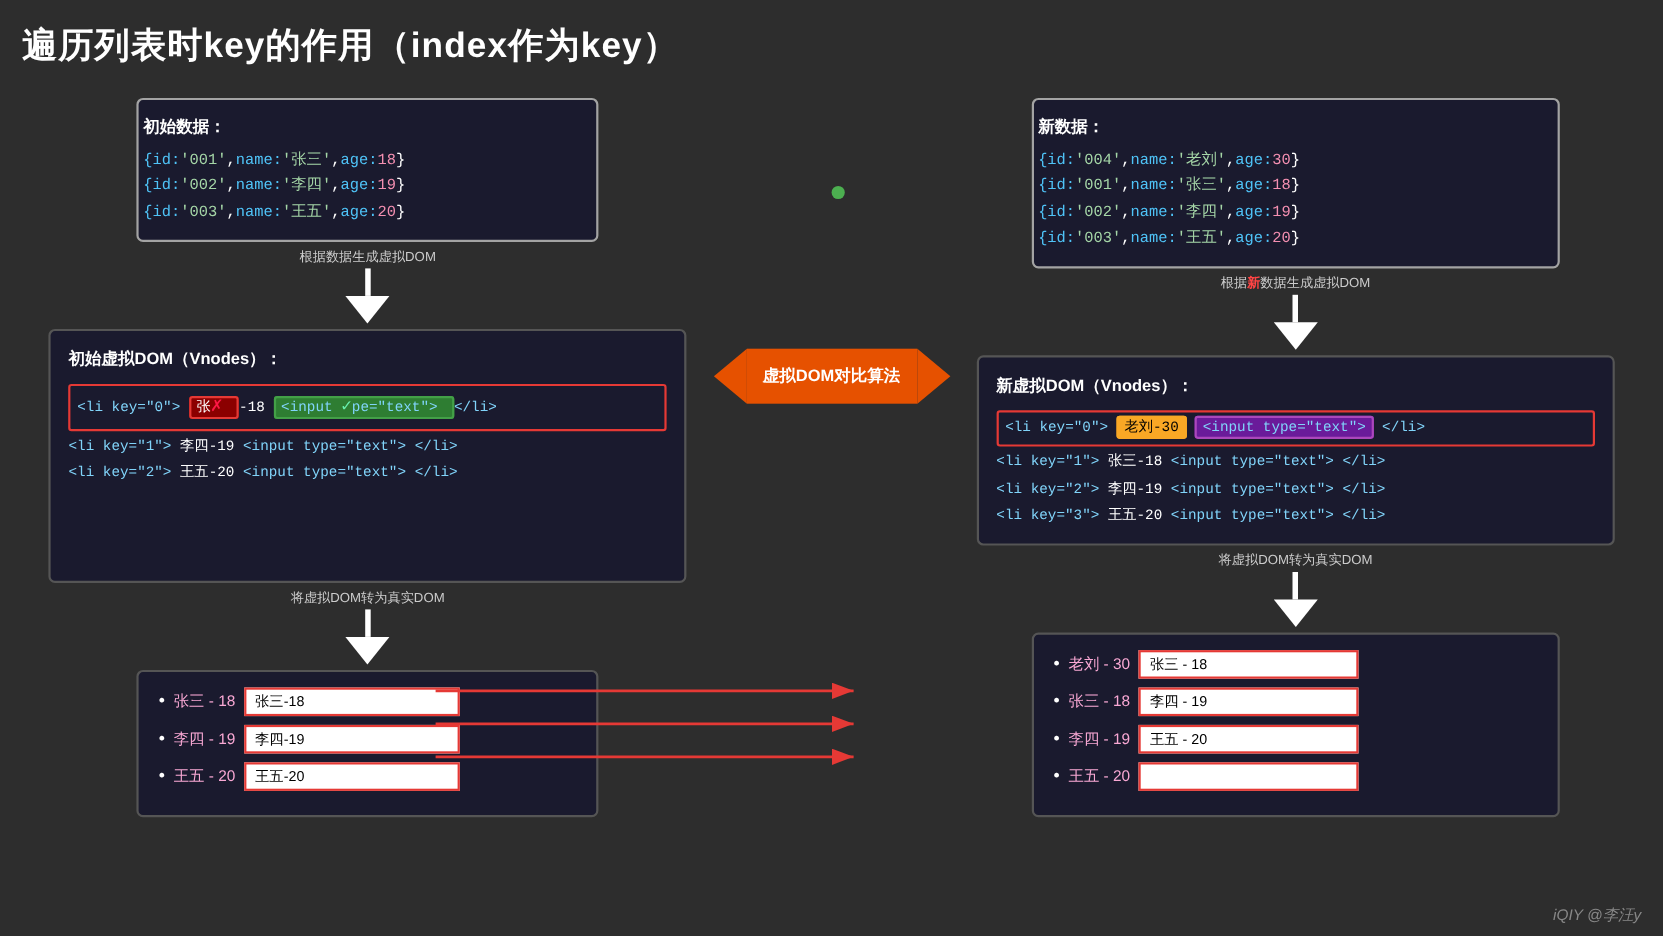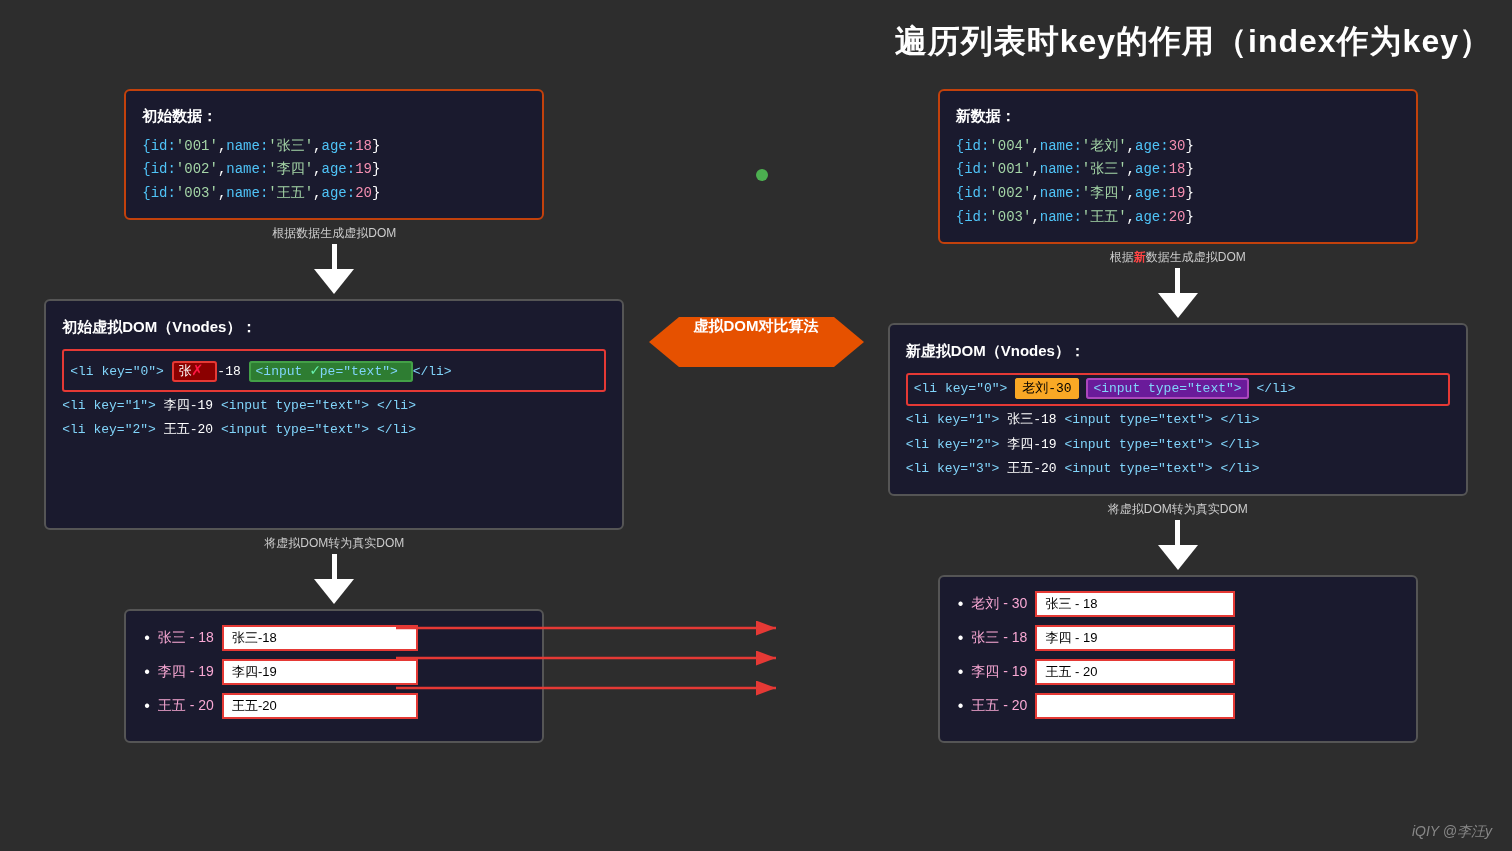--- a/index.html
+++ b/index.html
@@ -12,32 +12,32 @@
       overflow: hidden;
     }
     .main-container {
       width: 1512px;
       min-height: 851px;
       background: #2d2d2d;
       position: relative;
       padding: 20px;
     }
     .title {
-      text-align: right;
+      text-align: left;
       color: white;
       font-size: 32px;
       font-weight: bold;
       margin-bottom: 25px;
       letter-spacing: 1px;
     }
     .data-box {
       background: #1a1a2e;
-      border: 2px solid #c2410c;
+      border: 2px solid #a3a3a3;
       border-radius: 6px;
-      padding: 12px 16px;
+      padding: 12px 4px;
       color: white;
       font-family: 'Courier New', monospace;
       font-size: 14px;
       line-height: 1.7;
     }
     .data-box-title {
       color: white;
       font-size: 15px;
       font-weight: bold;
       margin-bottom: 6px;
@@ -202,21 +202,21 @@
       width: 0;
       height: 0;
       border-top: 25px solid transparent;
       border-bottom: 25px solid transparent;
       border-left: 30px solid #e65100;
     }
     .orange-center {
       background: #e65100;
       height: 50px;
       display: flex;
-      align-items: flex-start;
+      align-items: center;
       justify-content: center;
       padding: 0 15px;
     }
     .orange-text {
       color: white;
       font-size: 15px;
       font-weight: bold;
       white-space: nowrap;
     }
 

